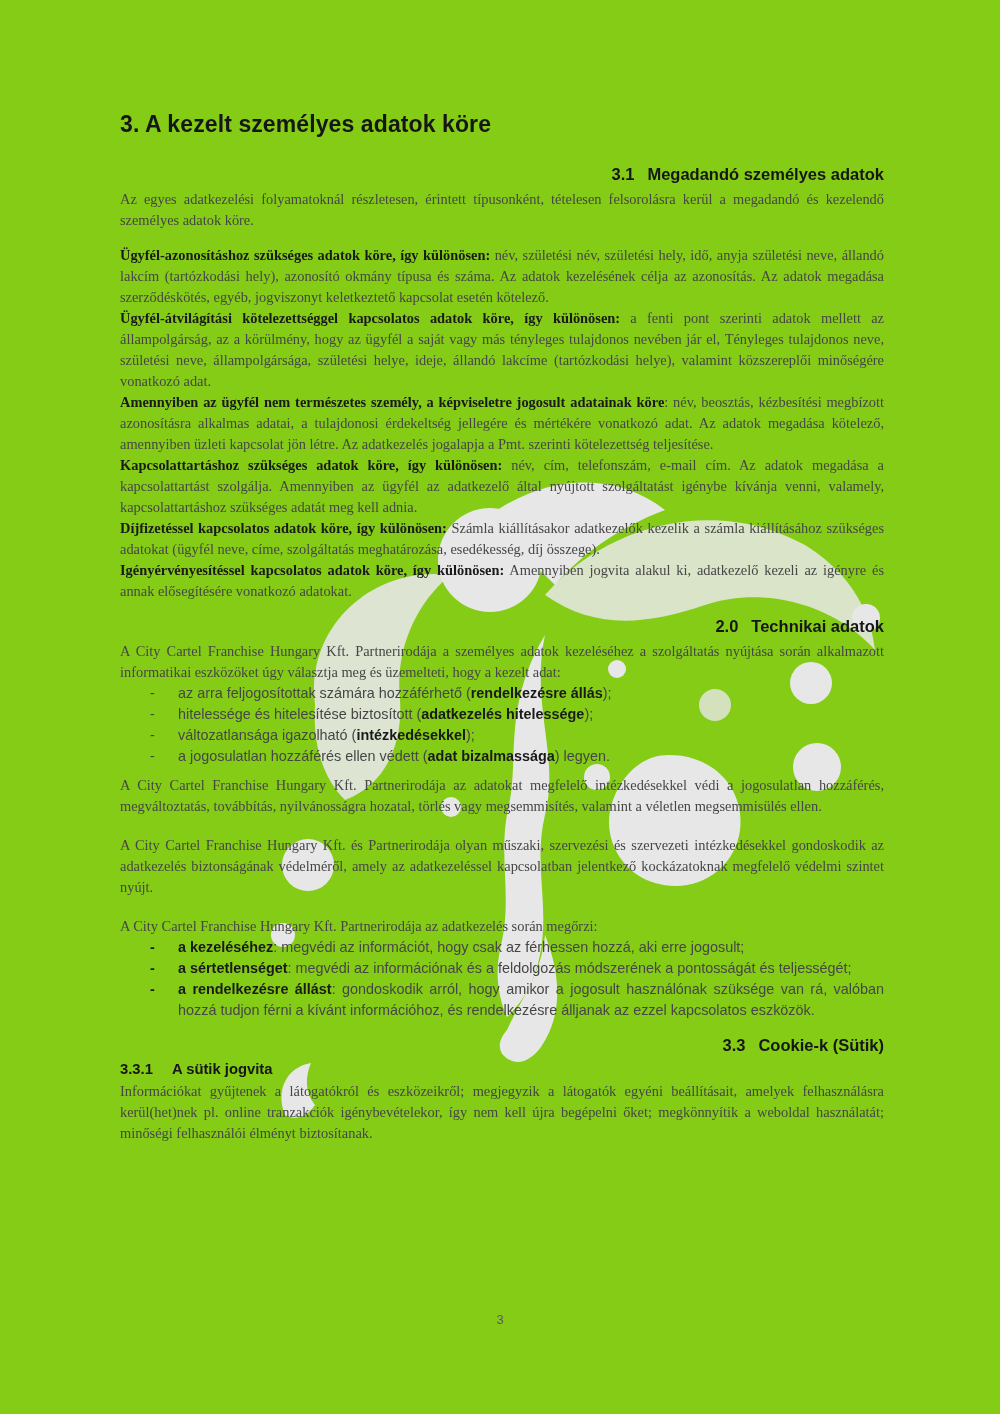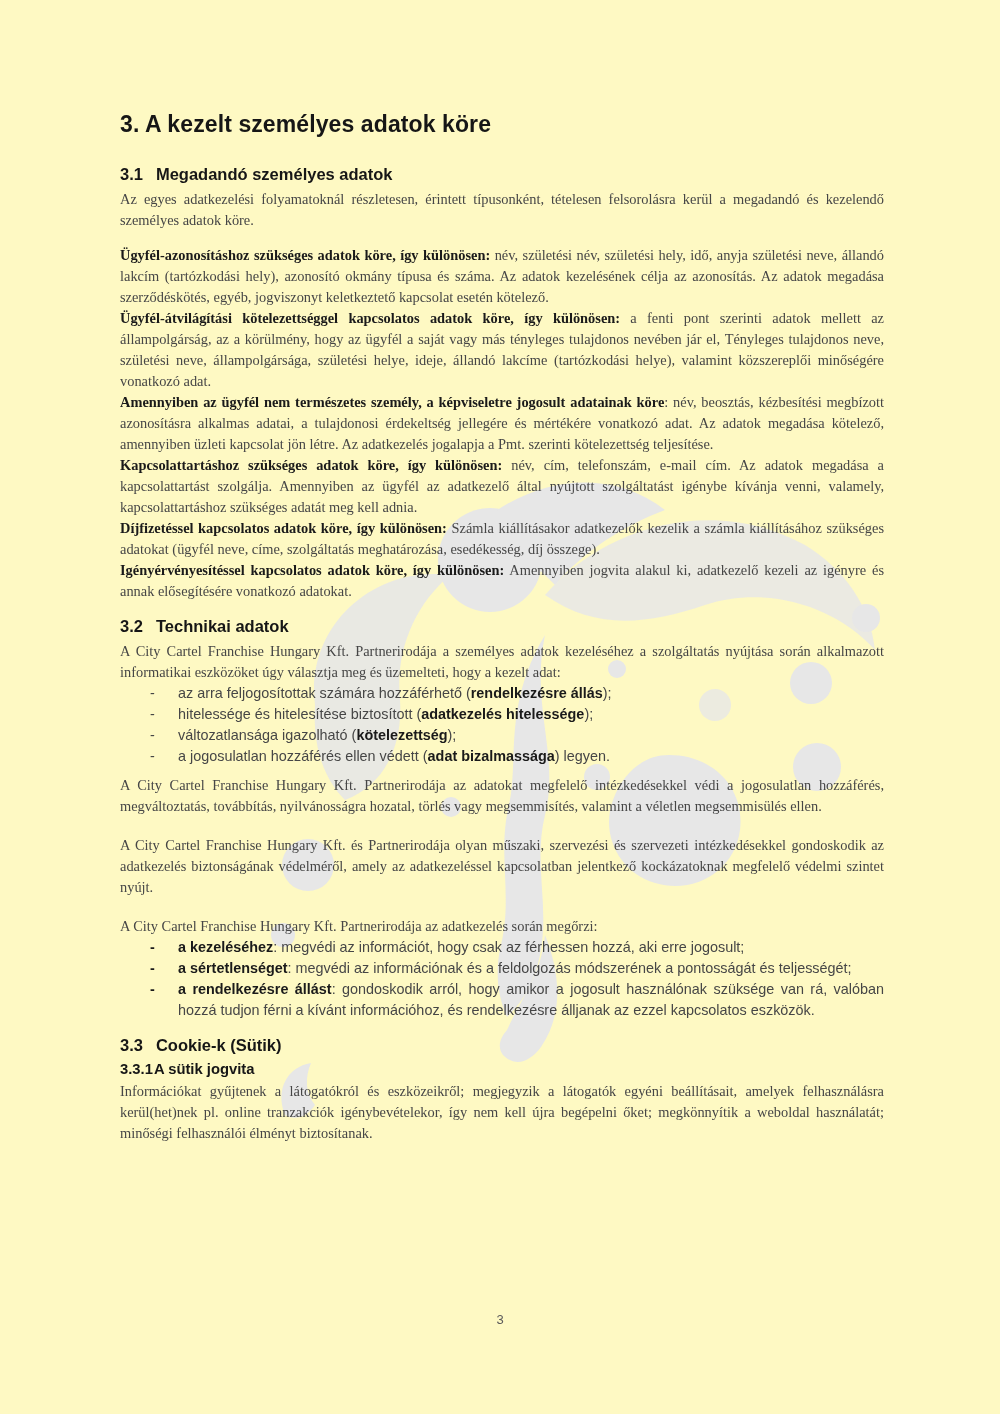--- a/index.html
+++ b/index.html
@@ -1,21 +1,21 @@
 <!DOCTYPE html>
 <html lang="hu"><head>
 <meta charset="utf-8">
 <style>
   * { box-sizing: border-box; }
   html, body { margin: 0; padding: 0; background: #ffffff; }
   .page {
     position: relative;
     width: 1000px;
     height: 1414px;
-    background: #fef9c3;
+    background: #84cc16;
     overflow: hidden;
     font-family: "Liberation Sans", sans-serif;
     color: #464646;
   }
   .watermark {
     position: absolute;
     left: 245px;
     top: 455px;
     width: 650px;
     height: 710px;
@@ -34,30 +34,31 @@
     font-weight: 900;
     color: #161616;
     letter-spacing: 0.1px;
   }
   h2.sec-heading {
     margin: 14px 0 5px 0;
     font-size: 16.5px;
     line-height: 20px;
     font-weight: 900;
     color: #161616;
+    text-align: right;
   }
   h2.sec-heading .hnum { margin-right: 13px; }
   h3.subsec-heading {
     margin: 2px 0 3px 0;
     font-size: 14.8px;
     line-height: 18px;
     font-weight: 900;
     color: #161616;
   }
-  h3.subsec-heading .hnum { margin-right: 1px; }
+  h3.subsec-heading .hnum { margin-right: 19px; }
   p.body {
     margin: 0;
     font-size: 14.4px;
     line-height: 21px;
     text-align: justify;
     color: #464646;
     font-family: Liberation Serif, serif;
   }
   p.body strong, .bullet-body strong, .dash.bold {
     font-weight: 700;
@@ -148,36 +149,36 @@
 
       <p class="body"><strong>Kapcsolattartáshoz szükséges adatok köre, így különösen:</strong><span> név, cím, telefonszám, e-mail cím. Az adatok megadása a kapcsolattartást szolgálja. Amennyiben az ügyfél az adatkezelő által nyújtott szolgáltatást igénybe kívánja venni, valamely, kapcsolattartáshoz szükséges adatát meg kell adnia.</span></p>
 
       <p class="body"><strong>Díjfizetéssel kapcsolatos adatok köre, így különösen:</strong><span> Számla kiállításakor adatkezelők kezelik a számla kiállításához szükséges adatokat (ügyfél neve, címe, szolgáltatás meghatározása, esedékesség, díj összege).</span></p>
 
       <p class="body"><strong>Igényérvényesítéssel kapcsolatos adatok köre, így különösen:</strong><span> Amennyiben jogvita alakul ki, adatkezelő kezeli az igényre és annak elősegítésére vonatkozó adatokat.</span></p>
     </section>
 
     <section>
       <h2 class="sec-heading">
-        <span class="hnum">3.2</span><span>Technikai adatok</span>
+        <span class="hnum">2.0</span><span>Technikai adatok</span>
       </h2>
       <p class="body">A City Cartel Franchise Hungary Kft. Partnerirodája a személyes adatok kezeléséhez a szolgáltatás nyújtása során alkalmazott informatikai eszközöket úgy választja meg és üzemelteti, hogy a kezelt adat:</p>
 
       <ul class="bullets">
         <li>
           <span class="dash">-</span>
           <span class="bullet-body"><span>az arra feljogosítottak számára hozzáférhető (</span><strong>rendelkezésre állás</strong><span>);</span></span>
         </li>
         <li>
           <span class="dash">-</span>
           <span class="bullet-body"><span>hitelessége és hitelesítése biztosított (</span><strong>adatkezelés hitelessége</strong><span>);</span></span>
         </li>
         <li>
           <span class="dash">-</span>
-          <span class="bullet-body"><span>változatlansága igazolható (</span><strong>kötelezettség</strong><span>);</span></span>
+          <span class="bullet-body"><span>változatlansága igazolható (</span><strong>intézkedésekkel</strong><span>);</span></span>
         </li>
         <li>
           <span class="dash">-</span>
           <span class="bullet-body"><span>a jogosulatlan hozzáférés ellen védett (</span><strong>adat bizalmassága</strong><span>) legyen.</span></span>
         </li>
       </ul>
 
       <div class="vspace-after-bullets"></div>
       <p class="body">A City Cartel Franchise Hungary Kft. Partnerirodája az adatokat megfelelő intézkedésekkel védi a jogosulatlan hozzáférés, megváltoztatás, továbbítás, nyilvánosságra hozatal, törlés vagy megsemmisítés, valamint a véletlen megsemmisülés ellen.</p>
       <div class="vspace-para"></div>

